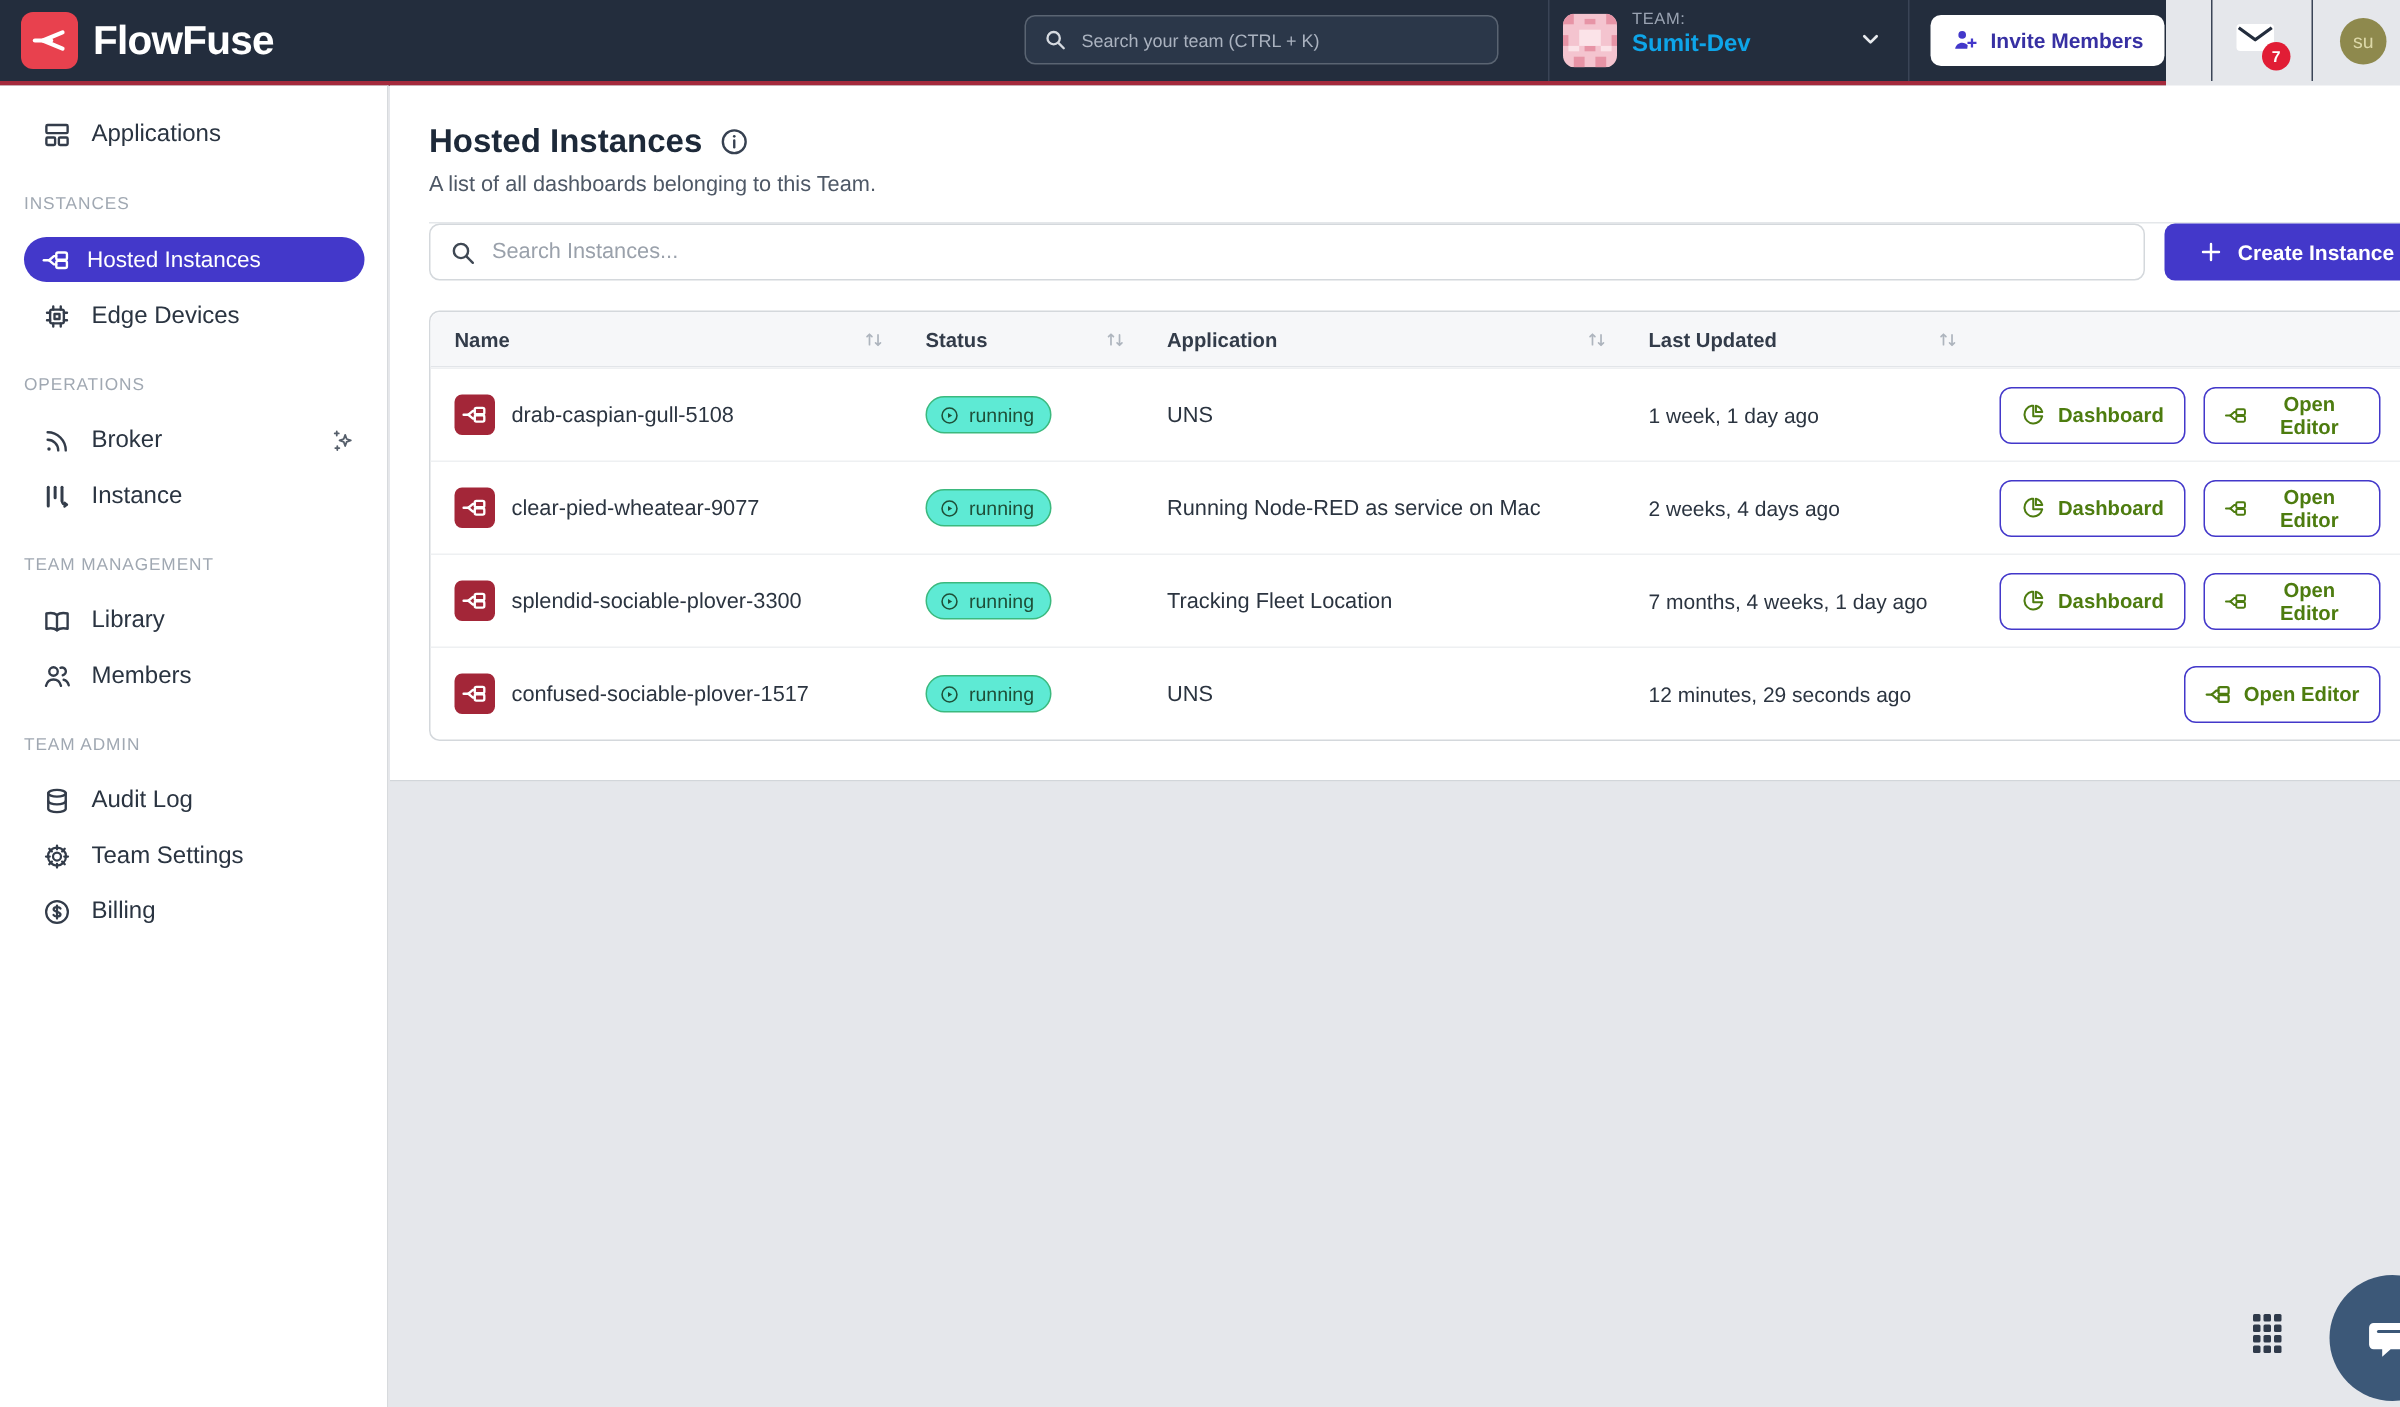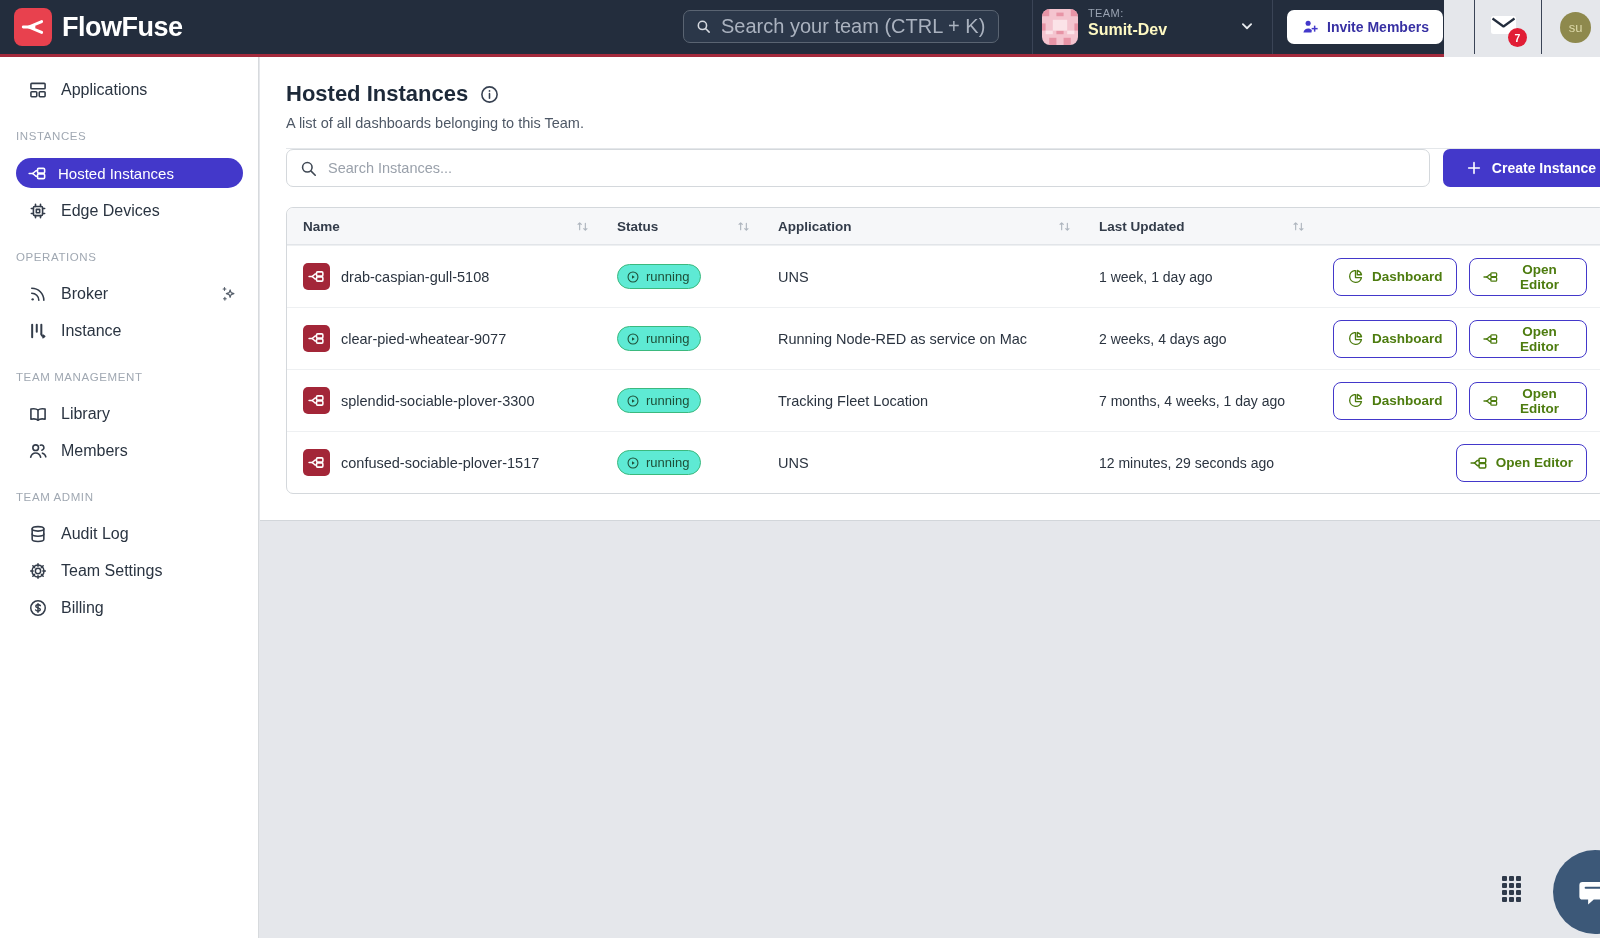--- a/index.html
+++ b/index.html
@@ -24,33 +24,33 @@
   }
   .brand-name { color:#ffffff; font-size:27px; font-weight:bold; letter-spacing:-0.5px; }
 
   .nav-search {
     position:absolute; left:683px; top:10px; width:316px; height:33px;
     background:#2b3749; border:1px solid #5a6472; border-radius:7px;
     display:flex; align-items:center; gap:9px; padding:0 11px;
   }
   .nav-search input {
     flex:1; background:transparent; border:none; outline:none;
-    color:#ffffff; font-size:20px; font-family:"Liberation Sans",sans-serif;
+    color:#ffffff; font-size:12px; font-family:"Liberation Sans",sans-serif;
   }
   .nav-search input::placeholder { color:#aab2bf; }
 
   .nav-divider { position:absolute; top:0; width:1px; height:54px; background:#3a4456; }
 
   .team-selector { position:absolute; left:1042px; top:0; height:54px; width:215px; cursor:pointer; }
   .team-avatar {
     position:absolute; left:0; top:9px; width:36px; height:36px; border-radius:8px; overflow:hidden;
   }
   .team-texts { position:absolute; left:46px; top:7px; }
   .team-label { font-size:11px; color:#9aa3b2; letter-spacing:0.4px; }
-  .team-name { font-size:16px; color:#fef9c3; font-weight:bold; margin-top:2px; }
+  .team-name { font-size:16px; color:#0ea5e9; font-weight:bold; margin-top:2px; }
   .team-chevron { position:absolute; left:196px; top:17px; color:#e7eaee; }
 
   .invite-btn {
     position:absolute; left:1287px; top:10px; height:34px;
     background:#ffffff; border:none; border-radius:7px;
     display:flex; align-items:center; gap:8px; padding:0 14px;
     color:#3730a3; font-size:14px; font-weight:bold; cursor:pointer;
     font-family:"Liberation Sans",sans-serif;
   }
 

